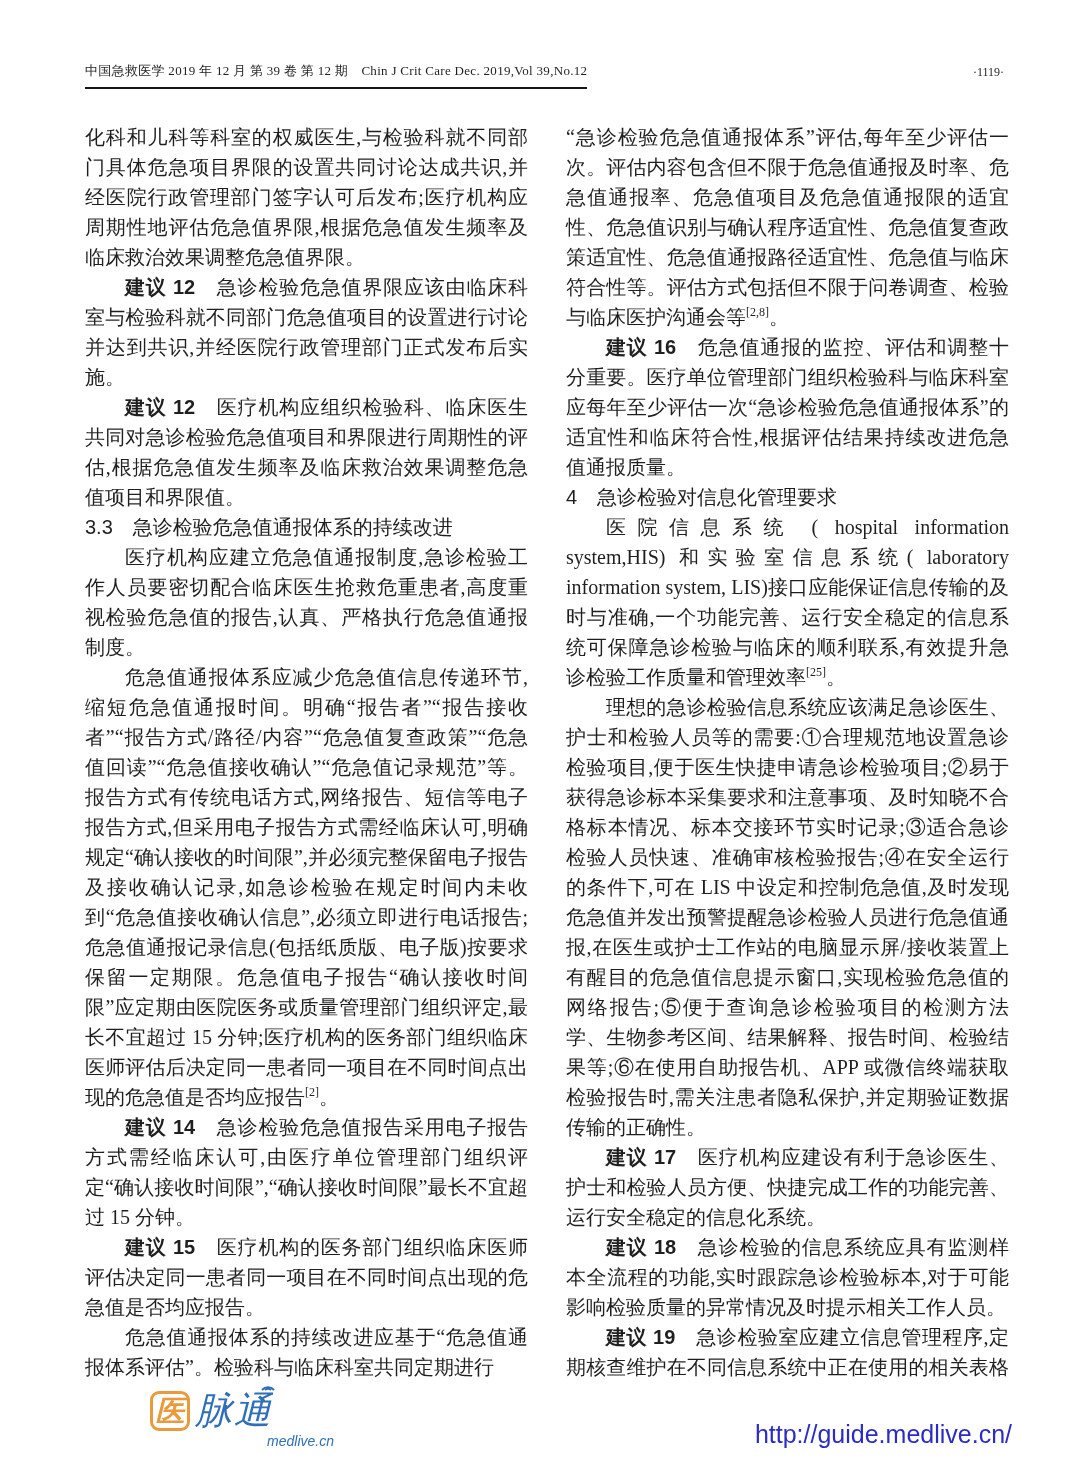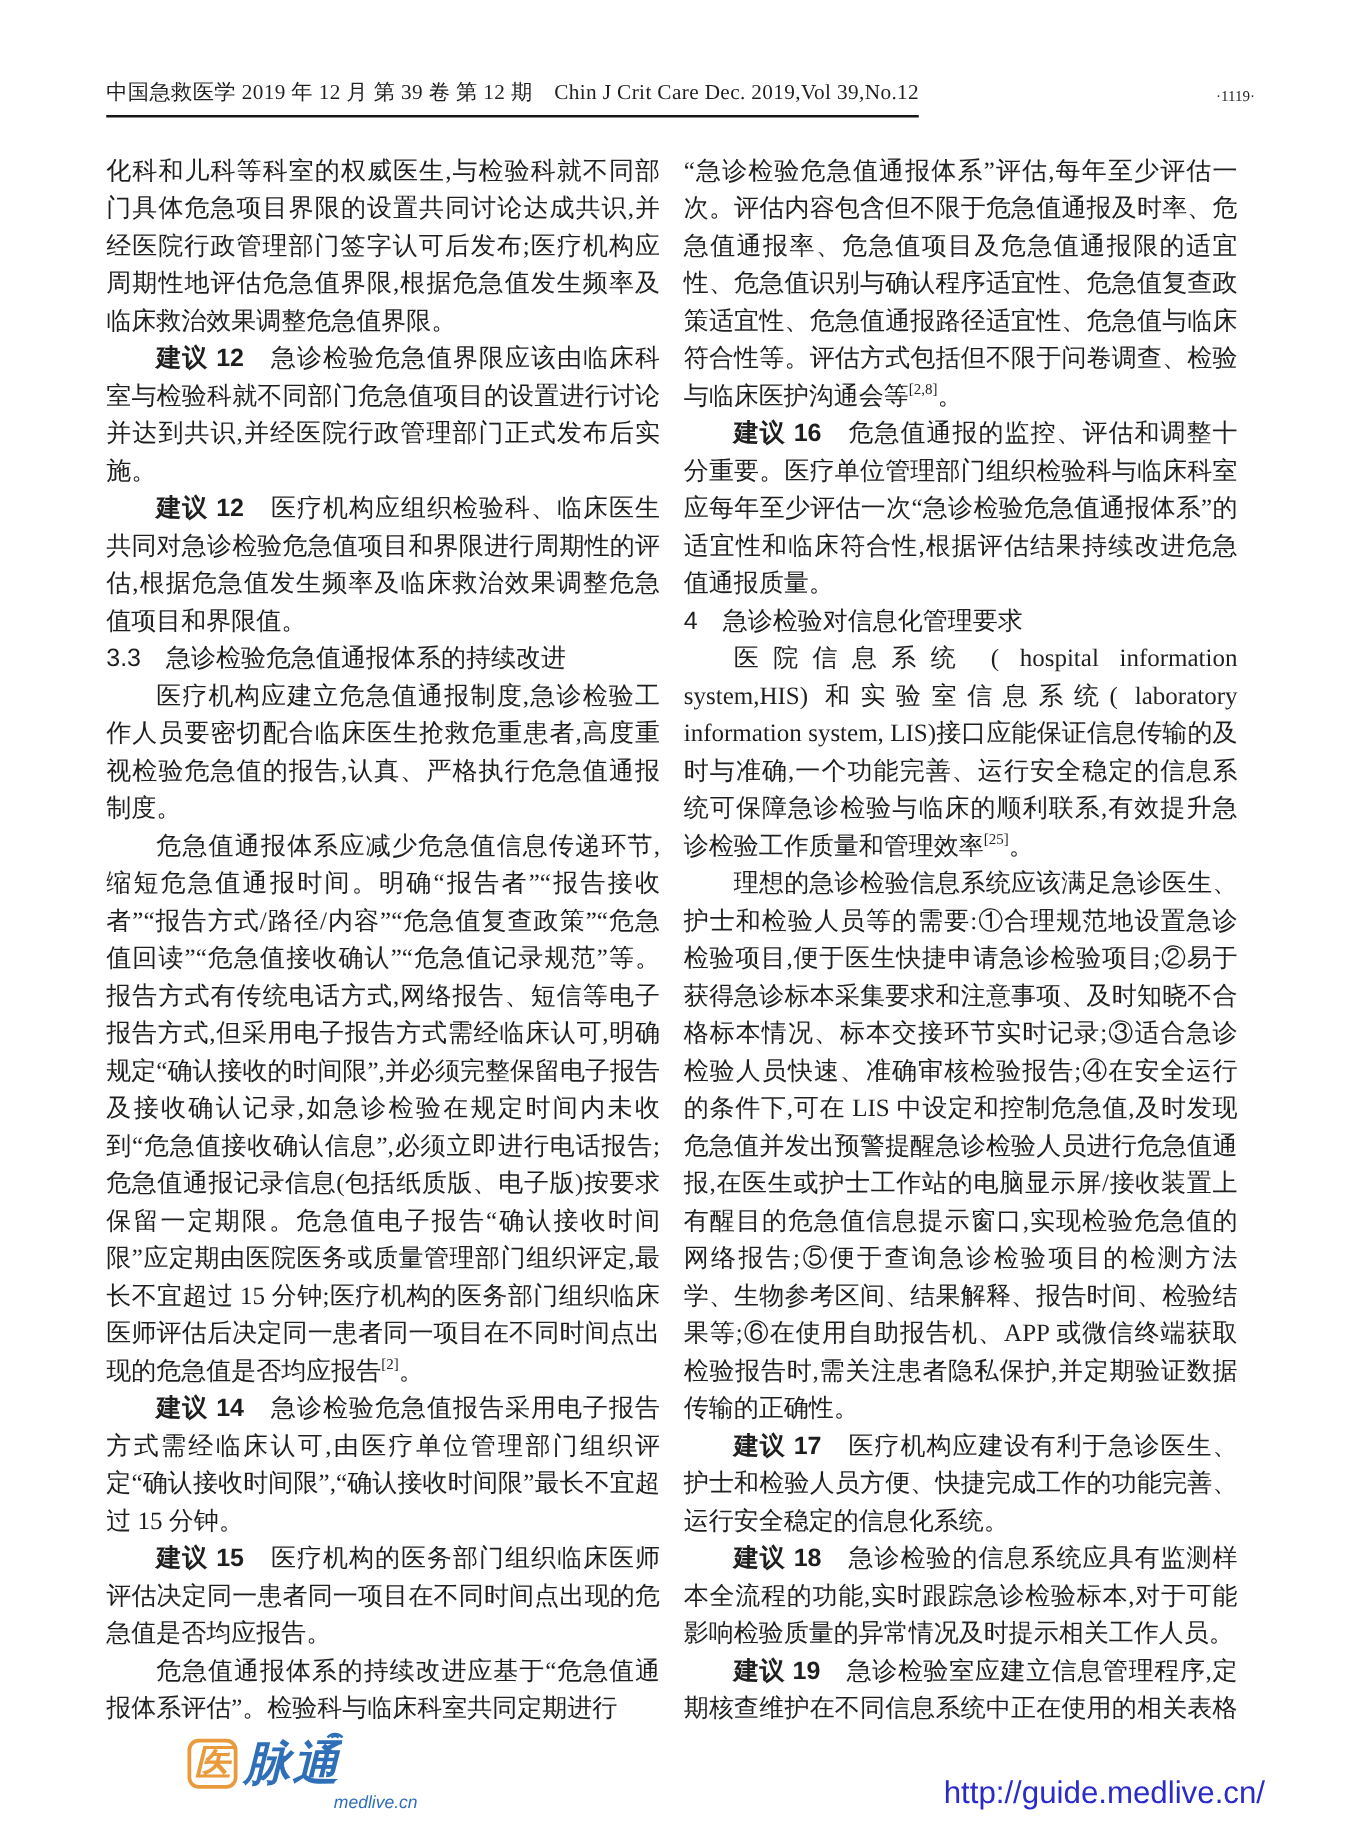--- a/index.html
+++ b/index.html
@@ -9,31 +9,31 @@
     font-family:"Liberation Serif", serif;
     color:#1f1f1f;
     position:relative;
     overflow:hidden;
   }
   .header {
     position:absolute; top:62px; left:85px; right:76px;
     display:flex; justify-content:space-between; align-items:flex-end;
   }
   .journal-line {
-    font-size:17px;
+    font-size:13px;
     letter-spacing:0.3px;
     border-bottom:2px solid #161616;
     padding-bottom:7px;
     white-space:nowrap;
   }
   .page-number { font-size:12px; padding-bottom:9px; }
 
   .content {
     position:absolute; top:122px; left:85px; width:924px; height:1258px;
-    display:flex; gap:19px; overflow:hidden;
+    display:flex; gap:19px; overflow:hidden;justify-content:space-between;
   }
   .column {
     width:443px; flex:0 0 443px;
     font-size:20px; line-height:30px;
     text-align:justify; text-justify:inter-ideograph;
   }
   .para { text-indent:0; }
   .para.indent { text-indent:2em; }
   .para.heading {
     font-weight:normal;
@@ -53,21 +53,21 @@
   .footer-logo { position:absolute; left:150px; top:1386px; width:190px; }
   .logo-row { display:flex; align-items:center; gap:5px; position:relative; }
   .logo-box {
     width:40px; height:40px;
     border:3px solid #e89a3c; border-radius:9px;
     color:#e89a3c; font-size:29px; line-height:34px; text-align:center;
     font-weight:bold; font-family:"Liberation Sans", sans-serif;
     font-style:italic;
   }
   .logo-chars {
-    color:#2e6fb7; font-size:37px; font-weight:bold;
+    color:#2e6fb7; font-size:37px; font-weight:normal;
     font-family:"Liberation Sans", sans-serif;
     font-style:italic; letter-spacing:2px;
   }
   .signal { position:absolute; top:-8px; left:108px; }
   .logo-domain {
     color:#2e6fb7; font-style:italic; font-size:14px;
     font-family:Liberation Sans, sans-serif;
     text-align:right; margin-top:-3px; padding-right:6px;
   }
   .guide-url {

